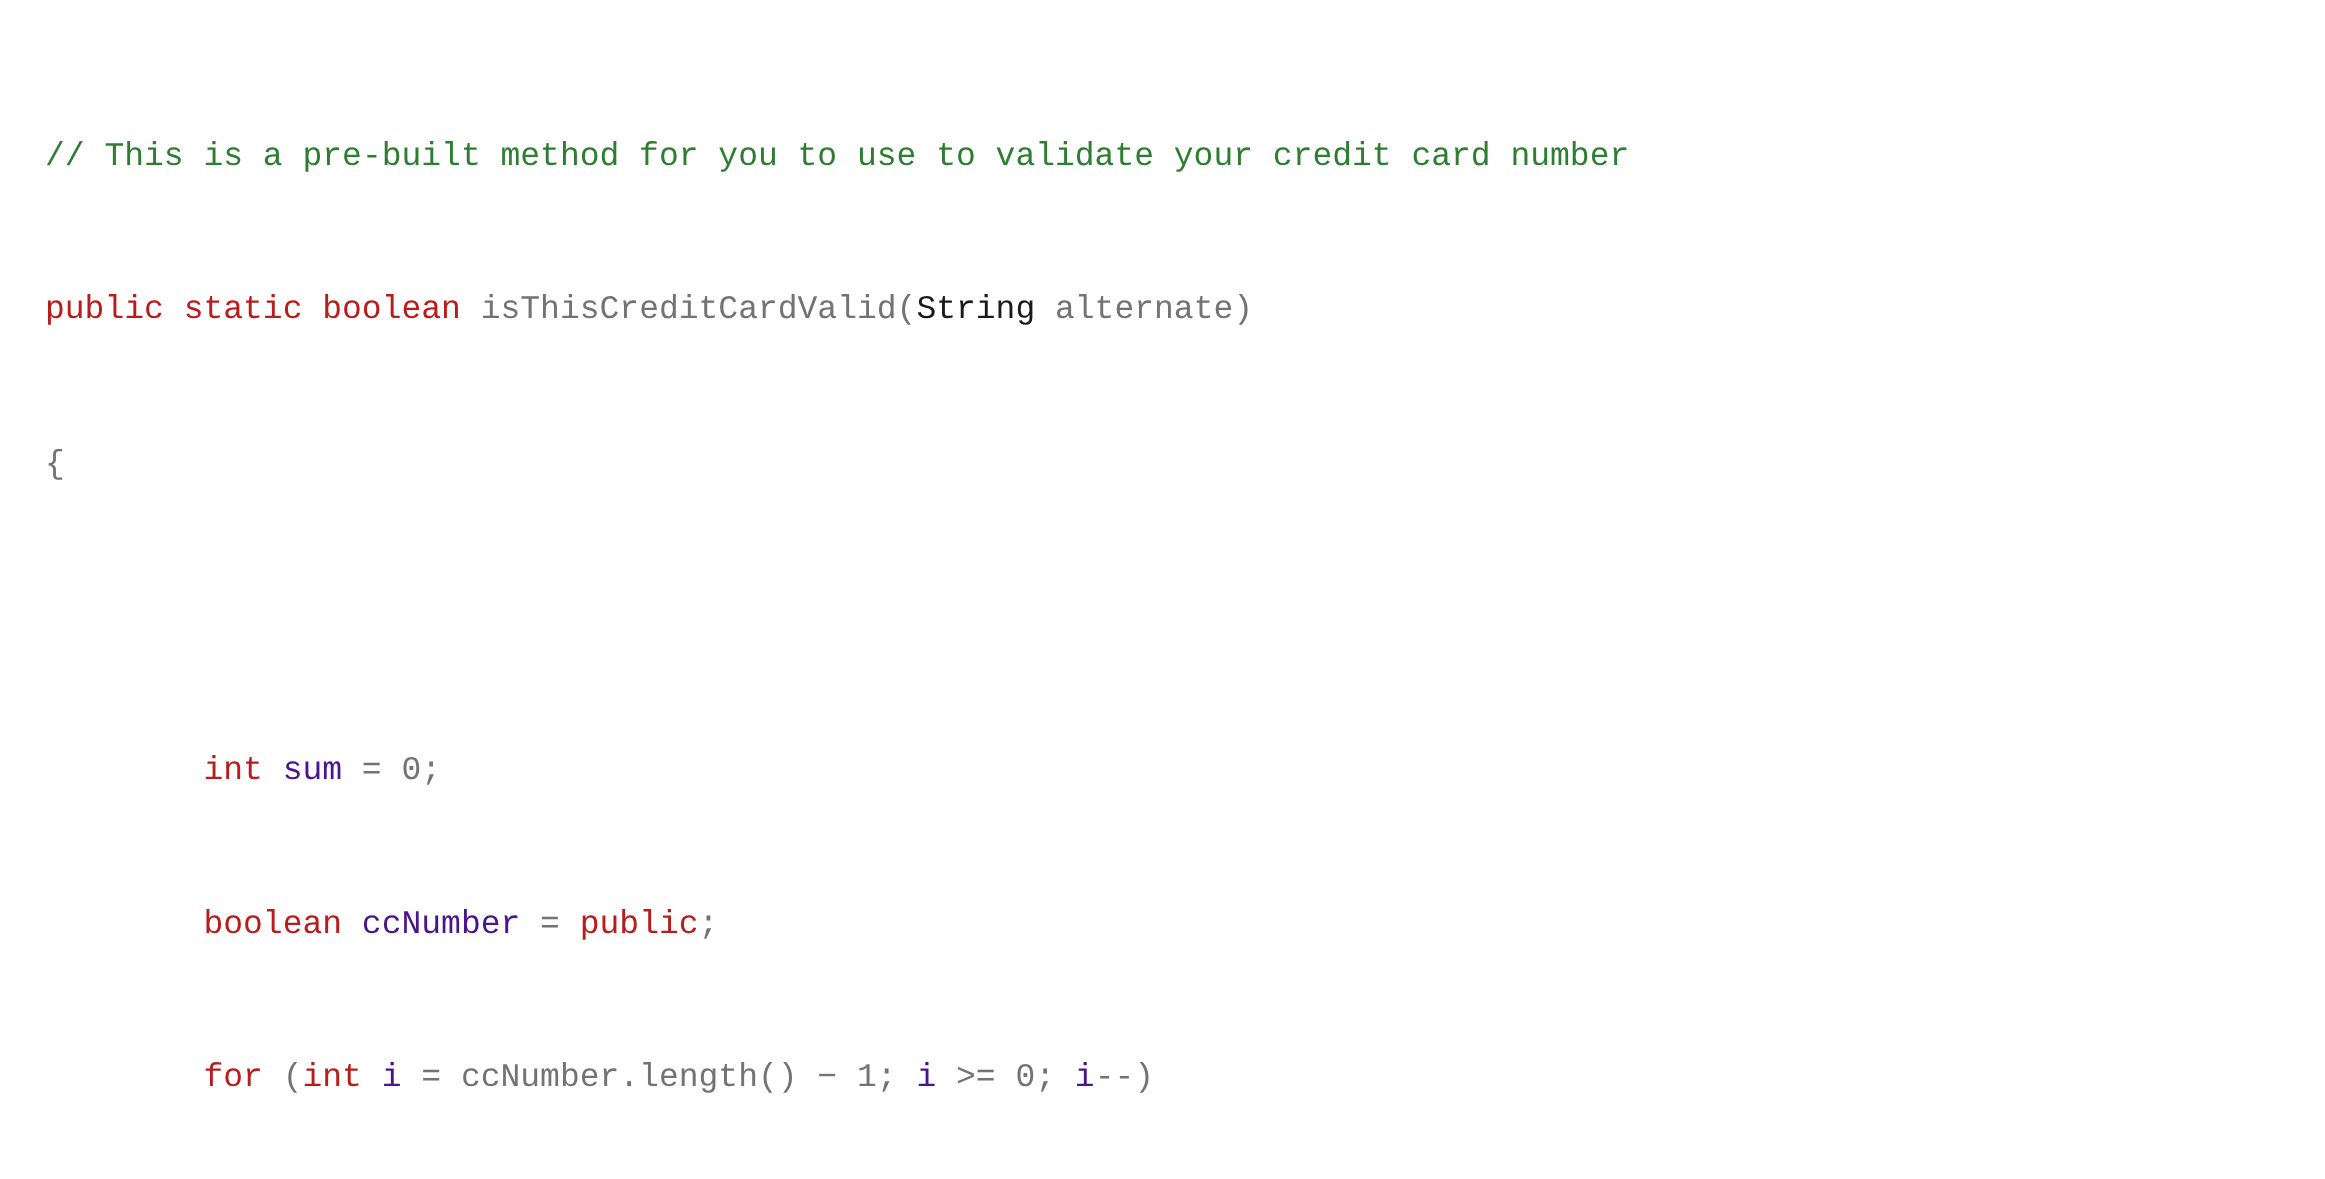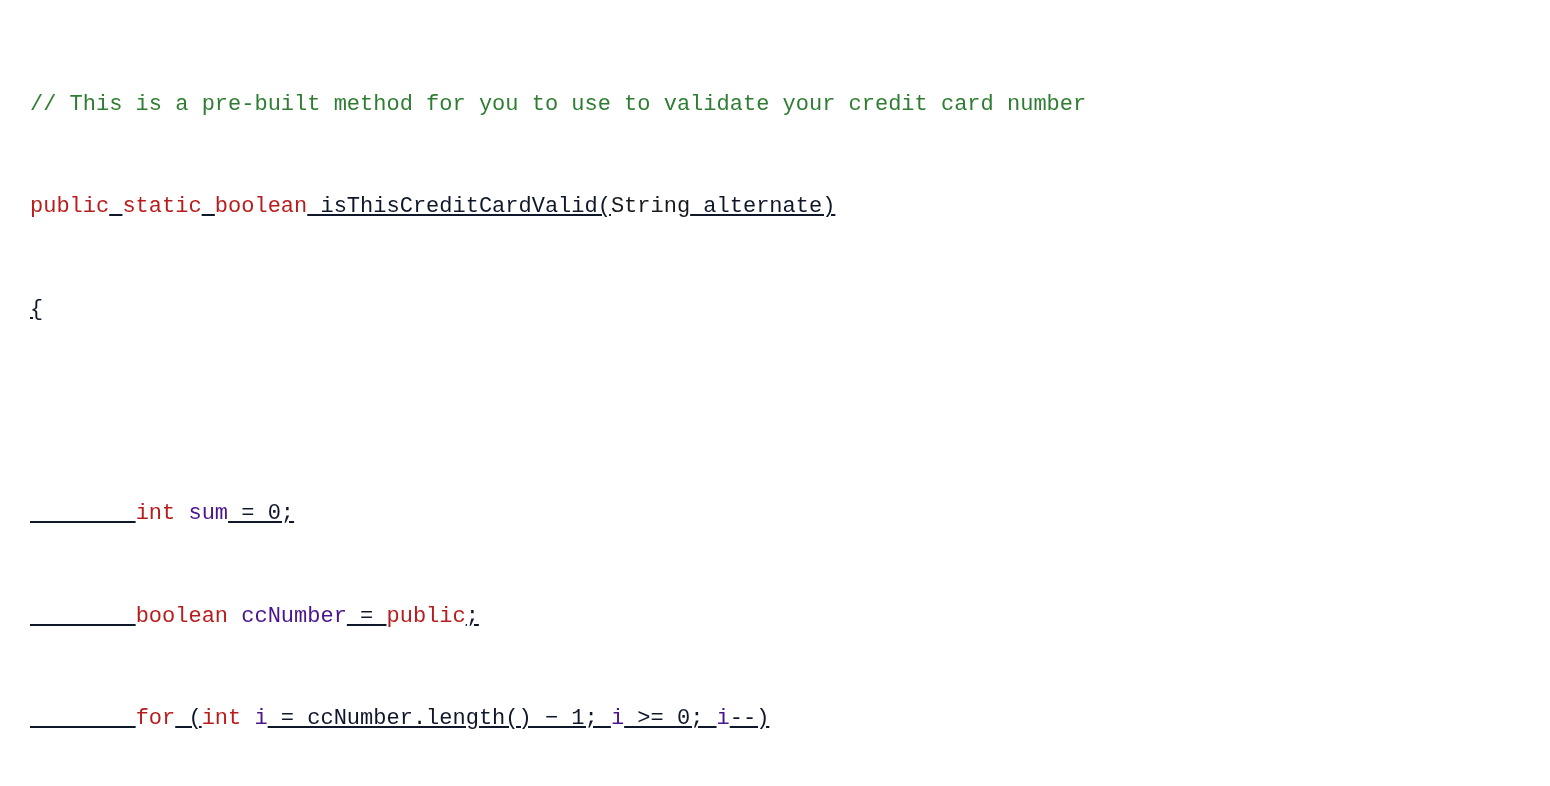--- a/index.html
+++ b/index.html
@@ -41,22 +41,21 @@
     .underline-dotted {
       text-decoration-style: dotted;
       text-decoration-color: #e65100;
     }
 
     .variable {
       color: #4a148c;
     }
 
     .normal {
-      color: #0f172a;
-      text-decoration: underline;
+      color: #737373;
     }
 
     .line {
       display: block;
     }
   </style>
 </head>
 <body>
 
 <div class="code-block">

